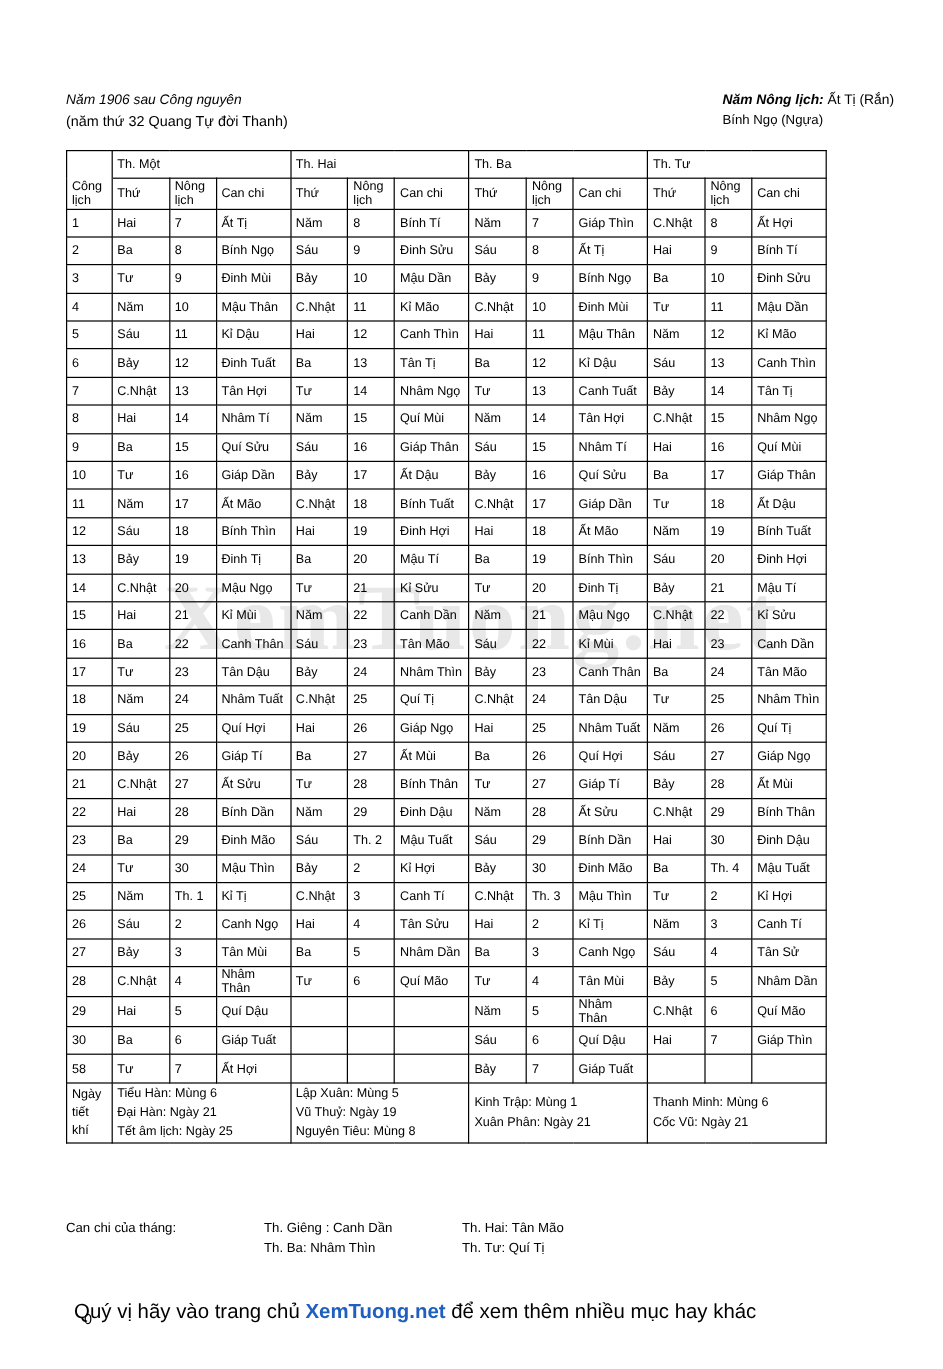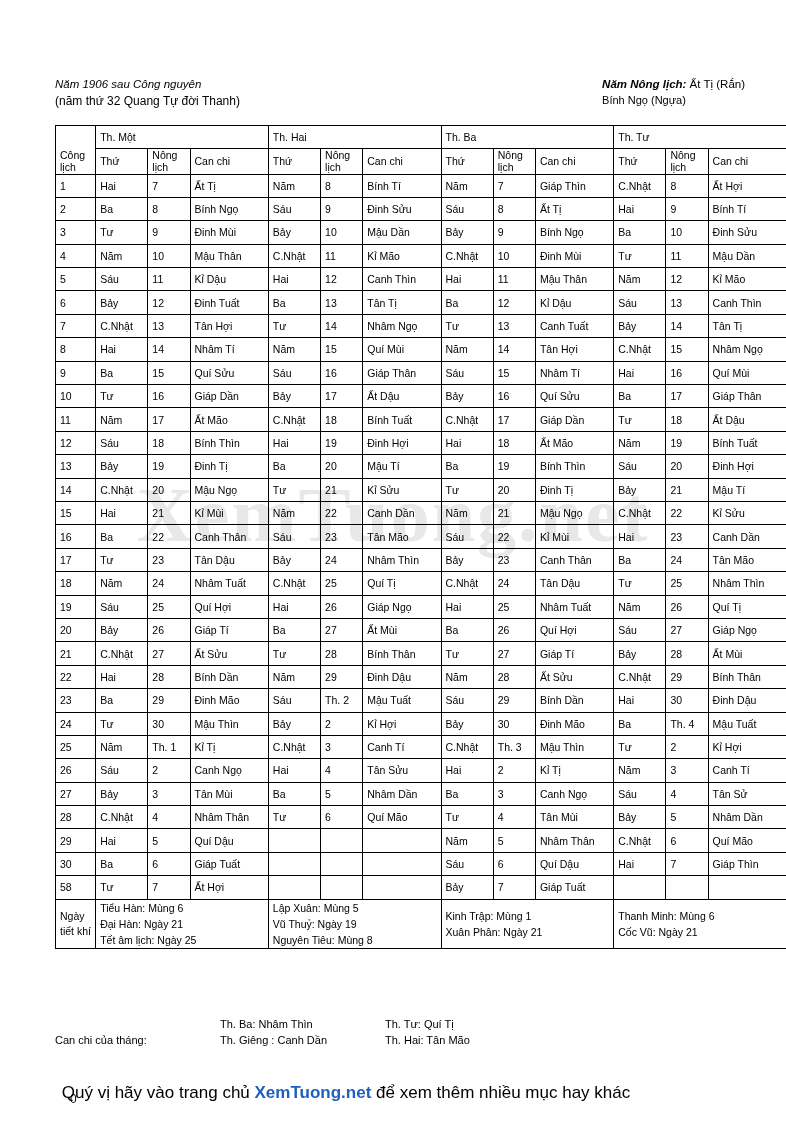--- a/index.html
+++ b/index.html
@@ -38,21 +38,21 @@
   .hdr-left-1 { font-size:11.5px; font-weight:400; font-style:italic; }
   .hdr-left-2 { font-size:12px; margin-top:4px; }
   .hdr-right { text-align:left; }
   .hdr-right-1 { font-size:11.5px; }
   .hdr-right-1 .lbl { font-weight:700; font-style:italic; }
   .hdr-right-2 { font-size:11px; margin-top:4px; }
 
   table.cal {
     position:absolute; left:55px; top:125px;
     border-collapse: collapse;
-    width: 732px;
+    width: 634px;
     z-index: 2;
     background: transparent;
   }
   table.cal td, table.cal th {
     border: 1px solid #000;
     font-size: 10.5px;
     font-weight: normal;
     padding: 0 4px;
     height: 23.4px;
     vertical-align: middle;
@@ -636,29 +636,29 @@
         <td class="tiet-cell" colspan="3">
           <div>Thanh Minh: Mùng 6</div>
           <div>Cốc Vũ: Ngày 21</div>
         </td>
       </tr>
     </tbody>
   </table>
 
   <div class="canchi">
     <div class="r">
+      <div class="c1">Can chi của tháng:</div>
+      <div class="c2">Th. Giêng : Canh Dần</div>
+      <div class="c3">Th. Hai: Tân Mão</div>
+    </div>
+    <div class="r">
       <div class="c1"></div>
       <div class="c2">Th. Ba: Nhâm Thìn</div>
       <div class="c3">Th. Tư: Quí Tị</div>
     </div>
-    <div class="r">
-      <div class="c1">Can chi của tháng:</div>
-      <div class="c2">Th. Giêng : Canh Dần</div>
-      <div class="c3">Th. Hai: Tân Mão</div>
-    </div>
   </div>
 
   <div class="pageno">0</div>
 
   <div class="footer">
     <span class="txt">Quý vị hãy vào trang chủ </span><span class="txt brand">XemTuong.net</span><span class="txt"> để xem thêm nhiều mục hay khác</span>
   </div>
 
 </div>
 

